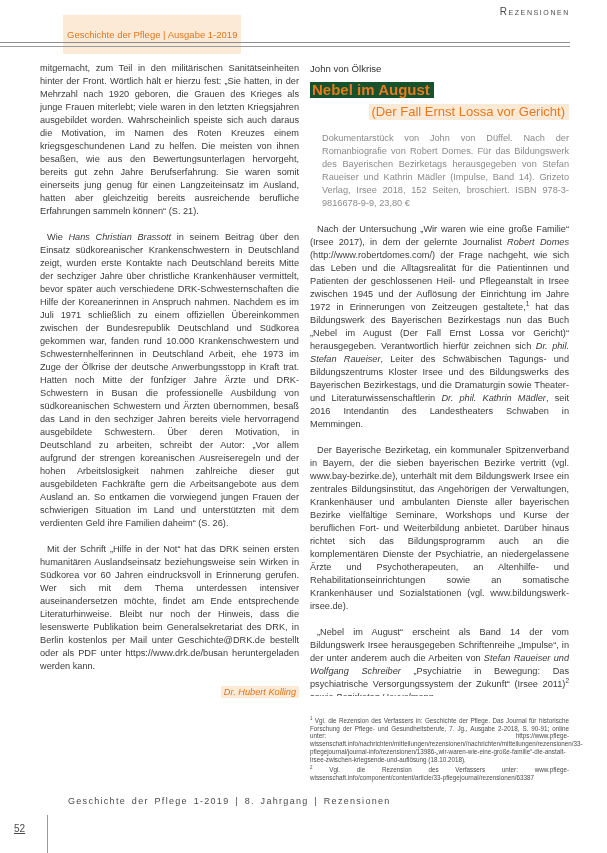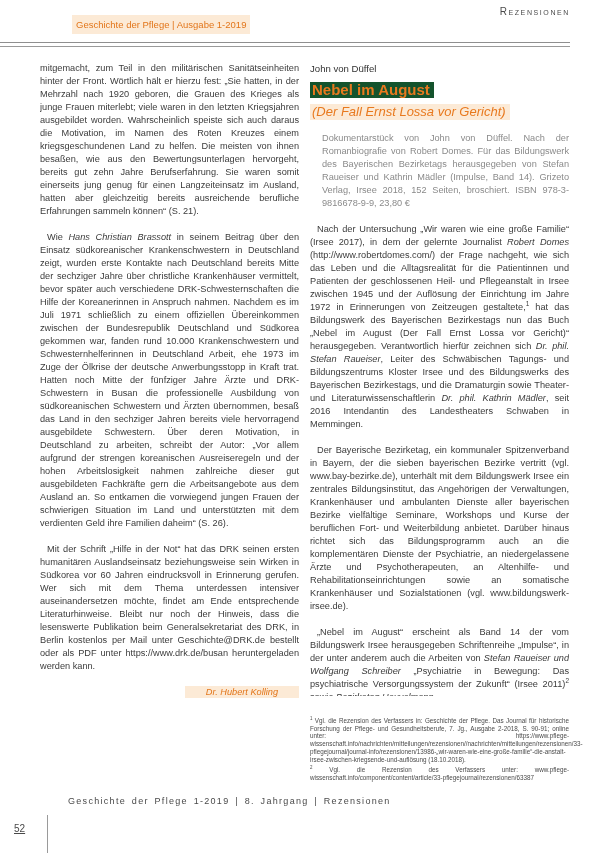--- a/index.html
+++ b/index.html
@@ -7,23 +7,23 @@
     position:relative;
     width:607px;height:853px;
     background:#ffffff;
     font-family:"Liberation Sans", sans-serif;
     color:#3b3b3b;
     overflow:hidden;
     margin:0 auto;
   }
   
   .hdr-left{
-    position:absolute;left:72px;top:15px;
+    position:absolute;left:63px;top:15px;
     font-size:9.5px;color:#e2761b;
-    background:#fcead6;padding:4px 4px;
+    background:#fcead6;padding:14px 4px;
     white-space:nowrap;
   }
   .hdr-right{
     position:absolute;right:37px;top:6px;
     font-size:10px;color:#4a4a4a;
     font-variant:small-caps;letter-spacing:1.6px;
     white-space:nowrap;
   }
   .hdr-rule{
     position:absolute;left:0;top:42px;width:570px;height:2.5px;
@@ -39,30 +39,30 @@
   .col-left{left:40px;height:700px;}
   .col-right{left:310px;height:634px;}
   p.para{margin:0 0 13px 0;}
   p.para.indent{text-indent:7px;}
   p.para:last-child{margin-bottom:0;}
   sup{font-size:70%;line-height:0;vertical-align:super;}
   i{font-style:italic;}
   
   .byline{text-align:right;margin-top:13px;}
   .byline span{
-    font-style:italic;color:#e2761b;background:#fcead6;padding:1px 21px;text-align:right;
+    font-style:italic;color:#e2761b;background:#fcead6;padding:1px 3px;text-align:right;
   }
   
   .rev-author{font-size:9.6px;color:#333;margin:0 0 7px 0;text-align:left;}
   .rev-title{margin:0 0 5px 0;text-align:left;}
   .rev-title span{
     display:inline-block;background:#14532d;color:#e8791e;
     font-weight:bold;font-size:15px;padding:1px 4px 2px 2px;
   }
-  .rev-subtitle{margin:0 0 12px 0;text-align:left;font-style:italic;}
+  .rev-subtitle{margin:0 0 12px 0;text-align:right;}
   .rev-subtitle span{
     display:inline-block;background:#fcead6;color:#e8791e;
     font-size:13px;padding:1px 4px 2px 2px;
   }
   .biblio{color:#8a8a8a;margin:0 0 13px 12px;}
   
   .footnotes{
     position:absolute;left:310px;top:717px;width:259px;
     font-size:6.3px;line-height:7.7px;color:#4a4a4a;
     text-align:justify;background:#fff;
@@ -96,21 +96,21 @@
         <p class="para">mitgemacht, zum Teil in den militärischen Sanitätseinheiten hinter der Front. Wörtlich hält er hierzu fest: „Sie hatten, in der Mehrzahl nach 1920 geboren, die Grauen des Krieges als junge Frauen miterlebt; viele waren in den letzten Kriegsjahren ausgebildet worden. Wahrscheinlich speiste sich auch daraus die Motivation, im Namen des Roten Kreuzes einem kriegsgeschundenen Land zu helfen. Die meisten von ihnen besaßen, wie aus den Bewertungsunterlagen hervorgeht, bereits gut zehn Jahre Berufserfahrung. Sie waren somit einerseits jung genug für einen Langzeiteinsatz im Ausland, hatten aber gleichzeitig bereits ausreichende berufliche Erfahrungen sammeln können“ (S. 21).</p>
         <p class="para indent">Wie <i>Hans Christian Brassott</i> in seinem Beitrag über den Einsatz südkoreanischer Krankenschwestern in Deutschland zeigt, wurden erste Kontakte nach Deutschland bereits Mitte der sechziger Jahre über christliche Krankenhäuser vermittelt, bevor später auch verschiedene DRK-Schwesternschaften die Hilfe der Koreanerinnen in Anspruch nahmen. Nachdem es im Juli 1971 schließlich zu einem offiziellen Übereinkommen zwischen der Bundesrepublik Deutschland und Südkorea gekommen war, fanden rund 10.000 Krankenschwestern und Schwesternhelferinnen in Deutschland Arbeit, ehe 1973 im Zuge der Ölkrise der deutsche Anwerbungsstopp in Kraft trat. Hatten noch Mitte der fünfziger Jahre Ärzte und DRK-Schwestern in Busan die professionelle Ausbildung von südkoreanischen Schwestern und Ärzten übernommen, besaß das Land in den sechziger Jahren bereits viele hervorragend ausgebildete Schwestern. Über deren Motivation, in Deutschland zu arbeiten, schreibt der Autor: „Vor allem aufgrund der strengen koreanischen Ausreiseregeln und der hohen Arbeitslosigkeit nahmen zahlreiche dieser gut ausgebildeten Fachkräfte gern die Arbeitsangebote aus dem Ausland an. So entkamen die vorwiegend jungen Frauen der schwierigen Situation im Land und unterstützten mit dem verdienten Geld ihre Familien daheim“ (S. 26).</p>
         <p class="para indent">Mit der Schrift „Hilfe in der Not“ hat das DRK seinen ersten humanitären Auslandseinsatz beziehungsweise sein Wirken in Südkorea vor 60 Jahren eindrucksvoll in Erinnerung gerufen. Wer sich mit dem Thema unterdessen intensiver auseinandersetzen möchte, findet am Ende entsprechende Literaturhinweise. Bleibt nur noch der Hinweis, dass die lesenswerte Publikation beim Generalsekretariat des DRK, in Berlin kostenlos per Mail unter Geschichte@DRK.de bestellt oder als PDF unter https://www.drk.de/busan heruntergeladen werden kann.</p>
       </div>
     <div class="byline">
       <span>Dr. Hubert Kolling</span>
     </div>
   </div>
 
   <div class="col col-right">
-    <p class="rev-author">John von Düffel</p>
+    <p class="rev-author">John von Ölkrise</p>
     <p class="rev-title">
       <span>Nebel im August</span>
     </p>
     <p class="rev-subtitle">
       <span>(Der Fall Ernst Lossa vor Gericht)</span>
     </p>
     <p class="biblio">Dokumentarstück von John von Düffel. Nach der Romanbiografie von Robert Domes. Für das Bildungswerk des Bayerischen Bezirketags herausgegeben von Stefan Raueiser und Kathrin Mädler (Impulse, Band 14). Grizeto Verlag, Irsee 2018, 152 Seiten, broschiert. ISBN 978-3-9816678-9-9, 23,80 €</p>
     <div>
         <p class="para indent">Nach der Untersuchung „Wir waren wie eine große Familie“ (Irsee 2017), in dem der gelernte Journalist <i>Robert Domes</i> (http://www.robertdomes.com/) der Frage nachgeht, wie sich das Leben und die Alltagsrealität für die Patientinnen und Patienten der geschlossenen Heil- und Pflegeanstalt in Irsee zwischen 1945 und der Auflösung der Einrichtung im Jahre 1972 in Erinnerungen von Zeitzeugen gestaltete,<sup>1</sup> hat das Bildungswerk des Bayerischen Bezirkestags nun das Buch „Nebel im August (Der Fall Ernst Lossa vor Gericht)“ herausgegeben. Verantwortlich hierfür zeichnen sich <i>Dr. phil. Stefan Raueiser</i>, Leiter des Schwäbischen Tagungs- und Bildungszentrums Kloster Irsee und des Bildungswerks des Bayerischen Bezirkestags, und die Dramaturgin sowie Theater- und Literaturwissenschaftlerin <i>Dr. phil. Kathrin Mädler</i>, seit 2016 Intendantin des Landestheaters Schwaben in Memmingen.</p>
         <p class="para indent">Der Bayerische Bezirketag, ein kommunaler Spitzenverband in Bayern, der die sieben bayerischen Bezirke vertritt (vgl. www.bay-bezirke.de), unterhält mit dem Bildungswerk Irsee ein zentrales Bildungsinstitut, das Angehörigen der Verwaltungen, Krankenhäuser und ambulanten Dienste aller bayerischen Bezirke vielfältige Seminare, Workshops und Kurse der beruflichen Fort- und Weiterbildung anbietet. Darüber hinaus richtet sich das Bildungsprogramm auch an die komplementären Dienste der Psychiatrie, an niedergelassene Ärzte und Psychotherapeuten, an Altenhilfe- und Rehabilitationseinrichtungen sowie an somatische Krankenhäuser und Sozialstationen (vgl. www.bildungswerk-irsee.de).</p>

